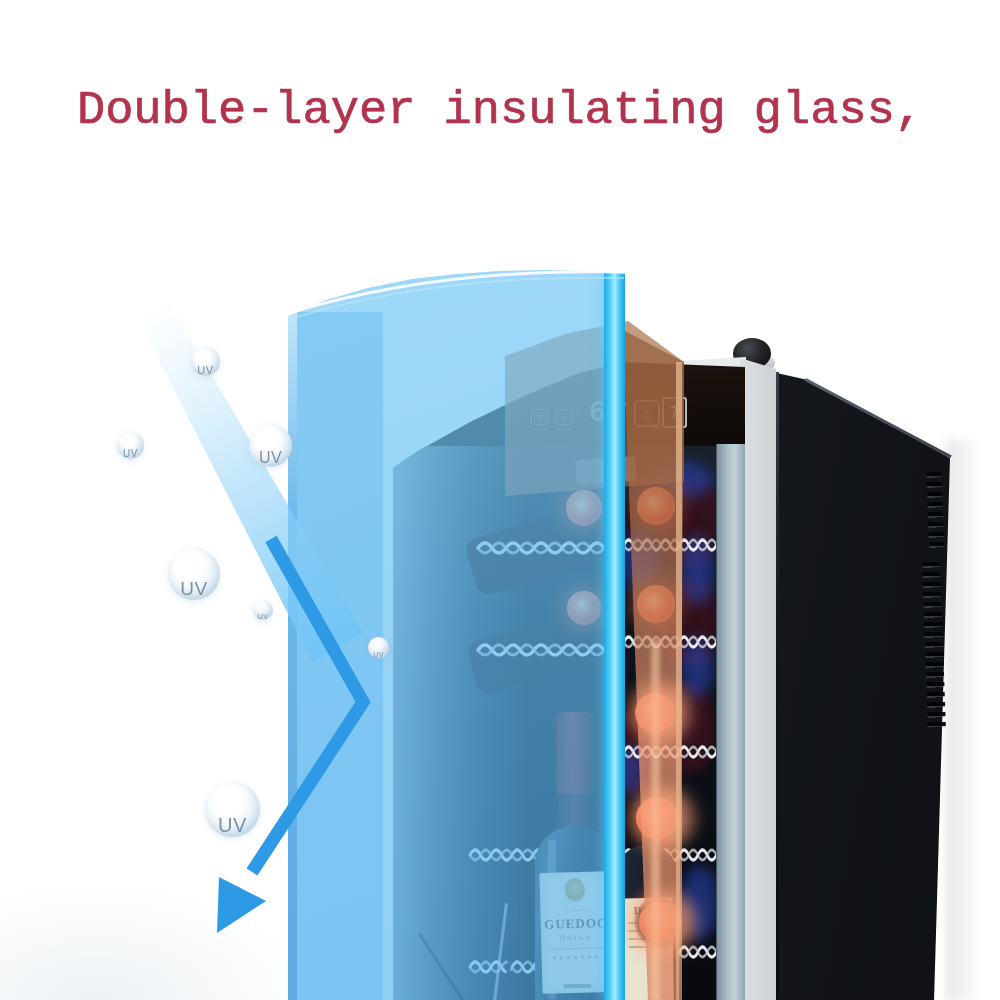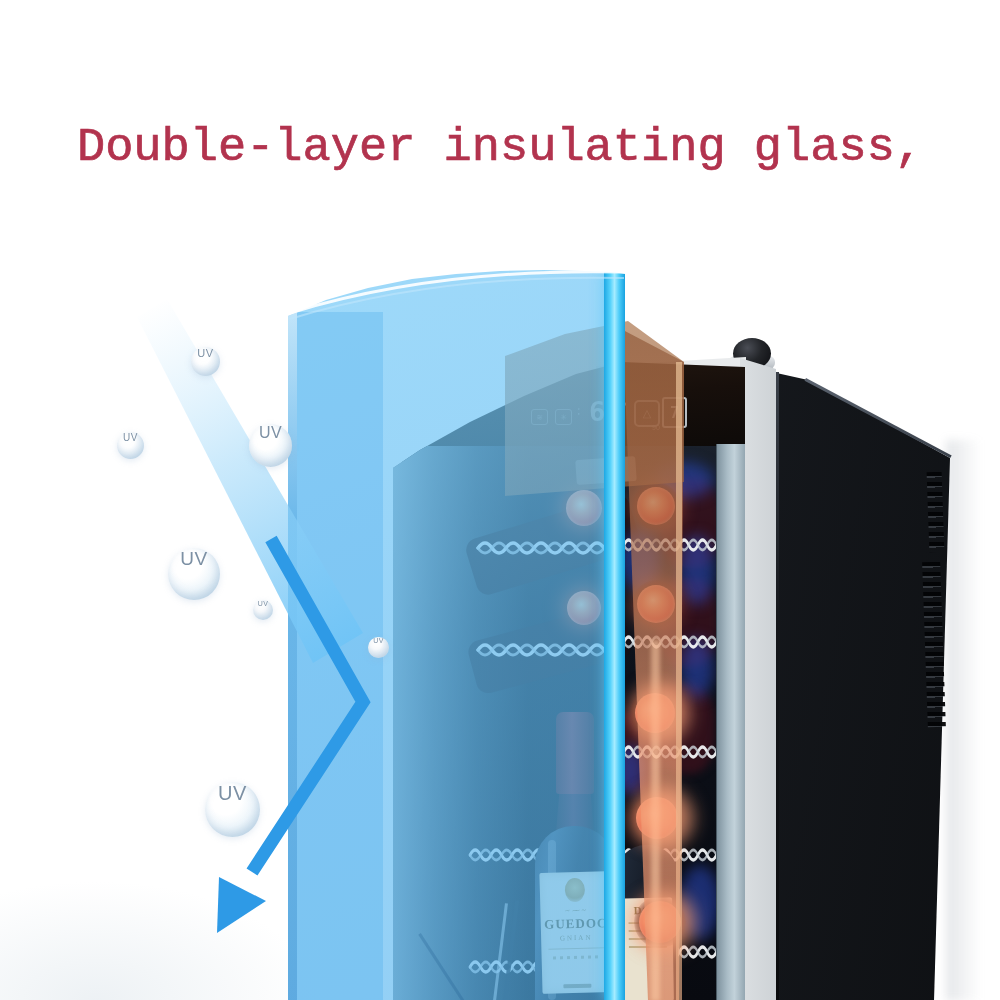--- a/index.html
+++ b/index.html
@@ -2,21 +2,21 @@
 <html><head>
 <meta charset="utf-8">
 <style>
   html,body{margin:0;padding:0;background:#fff;}
   #stage{position:relative;width:1000px;height:1000px;overflow:hidden;background:#ffffff;
          font-family:"Liberation Sans",sans-serif;}
   .abs{position:absolute;}
   
   .title-line{position:absolute;left:0;width:1000px;text-align:center;
     font-family:"Liberation Mono","DejaVu Sans Mono",monospace;
-    font-size:47px;color:#b2334e;-webkit-text-stroke:0.7px #b2334e;letter-spacing:0px;white-space:nowrap;margin-top:37px;}
+    font-size:47px;color:#b2334e;-webkit-text-stroke:0.7px #b2334e;letter-spacing:0px;white-space:nowrap;}
   
   .cabinet{left:0;top:0;width:1000px;height:1001px;
     clip-path:polygon(772px 372px,808px 380px,950px 458px,934px 1001px,772px 1001px);
     background:linear-gradient(100deg,#31363d 0%,#23262d 28%,#171a1f 60%,#0e1013 100%);}
   .cab-bevel{left:806px;top:378px;width:165px;height:3px;background:linear-gradient(90deg,#5a626e,#39404a);
     transform:rotate(28deg);transform-origin:0 0;}
   .cab-front-edge{left:772px;top:372px;width:7px;height:629px;
     background:linear-gradient(180deg,#3a4049,#14161a 40%,#0a0b0d);}
   .vents{background:repeating-linear-gradient(180deg,rgba(3,4,6,.95) 0 4px,rgba(96,104,114,.45) 4px 5.5px,rgba(30,34,40,0) 5.5px 10px);}
   .cab-shadow{left:946px;top:440px;width:50px;height:561px;
@@ -113,21 +113,21 @@
     clip-path:polygon(288px 316px,326px 300px,368px 288px,412px 279px,456px 274px,500px 271px,544px 270px,584px 271px,612px 272px,625px 274px,625px 1001px,288px 1001px);
     background:linear-gradient(160deg,rgba(152,217,250,.78) 0%,rgba(120,202,247,.72) 30%,rgba(96,188,243,.66) 60%,rgba(84,178,238,.64) 100%);}
   .blue-left-boost{left:288px;top:312px;width:95px;height:689px;background:rgba(64,166,232,.28);}
   .blue-left-edge{left:288px;top:312px;width:9px;height:689px;
     background:linear-gradient(180deg,rgba(255,255,255,.5),rgba(92,172,226,.55) 30%,rgba(70,150,210,.55));}
   .cyan-strip{left:604px;top:272px;width:21px;height:729px;
     background:linear-gradient(90deg,#1ea8e4 0%,#55d2fb 30%,#a5ecff 50%,#4ecdf9 72%,#18a2e0 100%);
     box-shadow:0 0 14px rgba(90,205,250,.75);}
   .crease{left:448px;top:925px;width:3px;height:110px;background:rgba(28,88,138,.25);transform:rotate(-33deg);}
   
-  .uv-bubble{position:absolute;border-radius:50%;display:flex;align-items:flex-start;justify-content:center;
+  .uv-bubble{position:absolute;border-radius:50%;display:flex;align-items:flex-end;justify-content:center;
     color:#7c90a4;letter-spacing:.5px;
     background:radial-gradient(circle at 38% 32%,#ffffff 0 30%,#eef6fb 55%,#d6e8f3 78%,#bed8e9 100%);
     box-shadow:inset -2px -4px 8px rgba(140,170,200,.35), 0 2px 6px rgba(150,180,210,.25);}
   .bg-soft-bl{left:0;top:880px;width:320px;height:121px;
     background:radial-gradient(ellipse at 30% 100%,rgba(195,210,220,.3),rgba(195,210,220,0) 70%);}
   svg{position:absolute;left:0;top:0;}
 </style>
 </head>
 <body>
 

